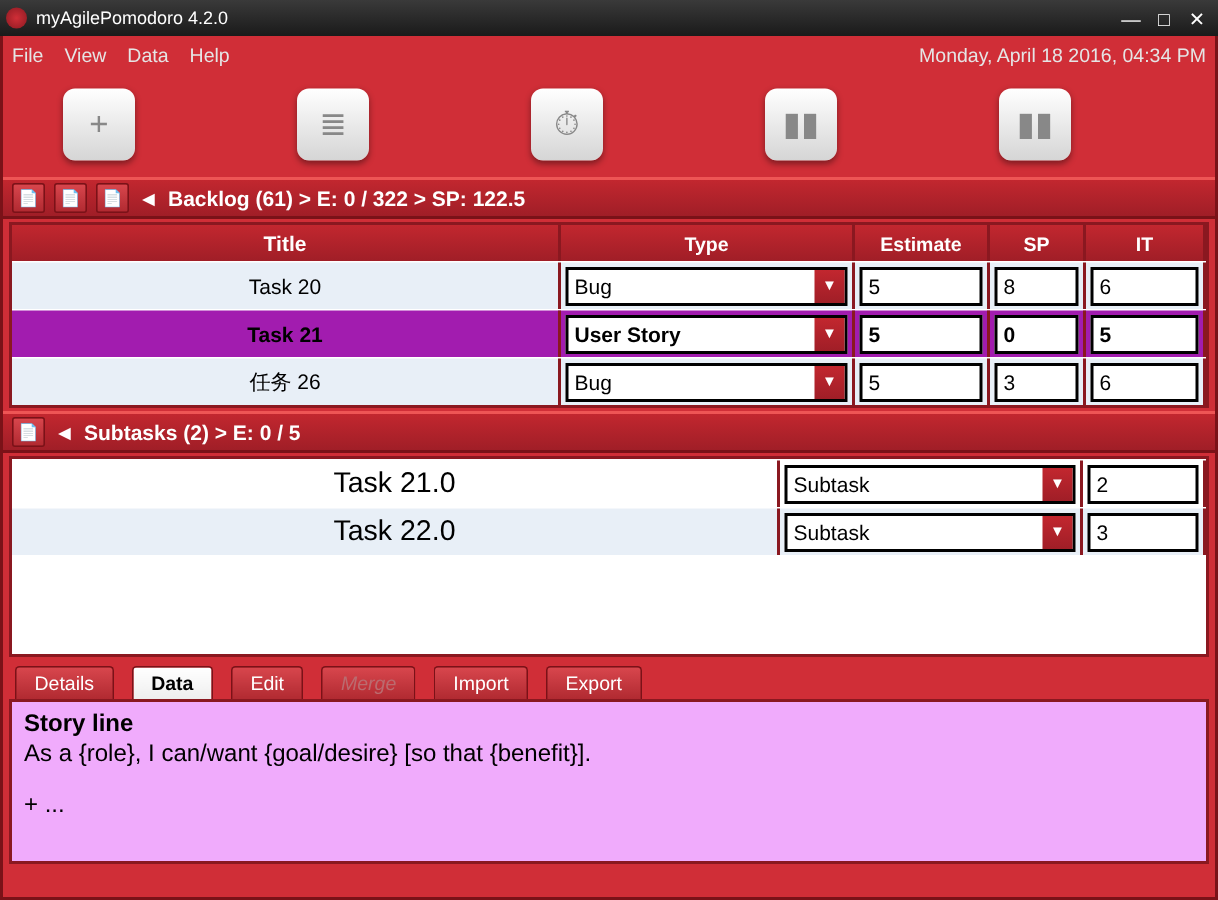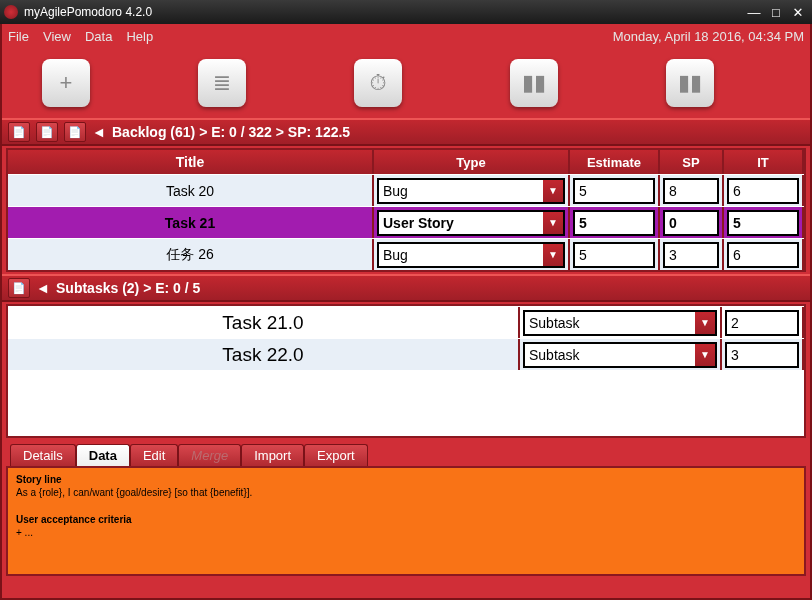--- a/index.html
+++ b/index.html
@@ -31,25 +31,25 @@
 .col-it { flex: 1; }
 .sub-title { flex: 0 0 512px; justify-content: center !important; font-size: 19px; }
 .sub-type { flex: 0 0 202px; }
 .sub-val { flex: 1; }
 .dropdown { display: flex; width: 100%; height: 26px; border: 2px solid #000; background: #fff; }
 .dropdown .dd-text { flex: 1; padding: 4px 4px; display: flex; align-items: center; font-size: 14px; }
 .dropdown .dd-arrow { width: 20px; background: linear-gradient(#c2272f,#a01e27); color: #fff; display: flex; align-items: center; justify-content: center; font-size: 10px; }
 .numfield { width: 100%; height: 26px; border: 2px solid #000; background: #fff; padding: 0 4px; display: flex; align-items: center; font-size: 14px; }
 .subtable-wrap { background: #fff; border: 2px solid #8a1820; margin: 2px 4px; height: 134px; }
 .tabs-wrap { margin: 6px 4px 0 4px; }
-.tabs { display: flex; gap: 0; padding-left: 4px; }
+.tabs { display: flex; gap: 12px; padding-left: 4px; }
 .tab { padding: 3px 12px; font-size: 13px; background: linear-gradient(#d8464d,#b12a31); color: #fff; border: 1px solid #7a1218; border-bottom: none; border-radius: 3px 3px 0 0; cursor: pointer; }
 .tab.active { background: linear-gradient(#fff,#eee); color: #000; font-weight: bold; }
 .tab.disabled { color: #bb6b6f; font-style: italic; }
-.story-panel { background: #f97316; border: 2px solid #8a1820; height: 110px; padding: 6px 8px; font-size: 10px; overflow: hidden; }
+.story-panel { background: #f0abfc; border: 2px solid #8a1820; height: 110px; padding: 6px 8px; font-size: 16px; overflow: hidden; }
 .story-panel .h { font-weight: bold; }
 .story-panel .line { margin-bottom: 2px; }
 .edge { border: 2px solid #7a1218; border-top: none; height: calc(600px - 24px); }
 </style>
 </head>
 <body>
 
 <div class="titlebar">
   <span class="tb-icon"></span>
   <span>myAgilePomodoro 4.2.0</span>
@@ -199,18 +199,17 @@
     <div class="tab active">Data</div>
     <div class="tab">Edit</div>
     <div class="tab disabled">Merge</div>
     <div class="tab">Import</div>
     <div class="tab">Export</div>
   </div>
   <div class="story-panel">
     <div class="line h">Story line</div>
     <div class="line">As a {role}, I can/want {goal/desire} [so that {benefit}].</div>
     <div class="line" style="height:12px"></div>
-    <div class="line h">User acceptance criteria</div>
     <div class="line">+ ...</div>
   </div>
 </div>
 
 </div>
 
 </body></html>

